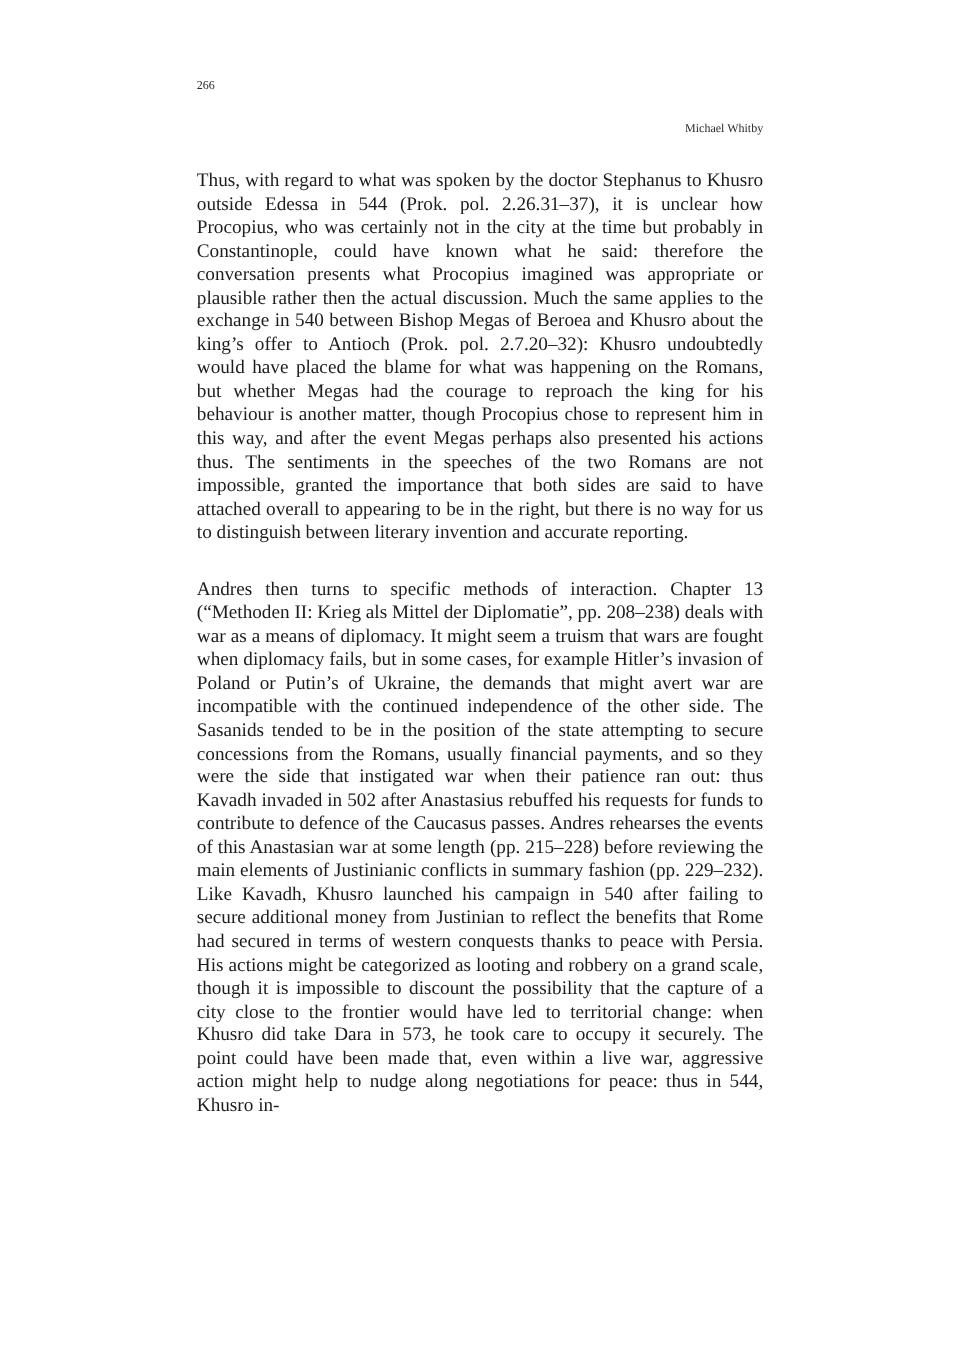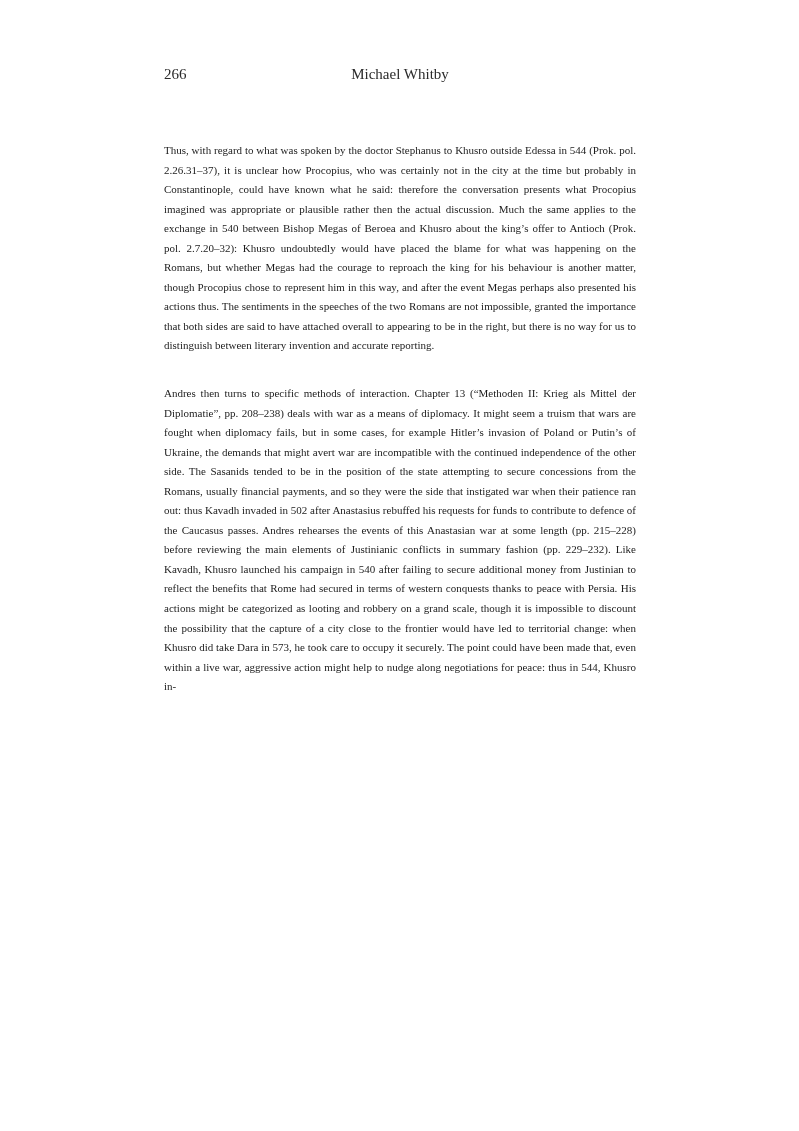--- a/index.html
+++ b/index.html
@@ -15,38 +15,39 @@
     font-family: "Liberation Serif", "DejaVu Serif", serif;
     color: #1c1c1c;
     overflow: hidden;
   }
   .page-header {
     position: absolute;
     top: 66px;
     left: 164px;
     width: 472px;
     height: 20px;
-    font-size: 15px;
+    font-size: 10px;
     color: #2a2a2a;
   }
   .page-number {
     position: absolute;
     left: 0;
     top: 0;
   }
   .running-header {
     display: block;
-    text-align: center;
+    text-align: right;
+    margin-top: 36px;
   }
   .text-block {
     position: absolute;
     top: 141px;
     left: 164px;
     width: 472px;
-    font-size: 11px;
+    font-size: 16px;
     line-height: 19.55px;
     text-align: justify;
     text-justify: inter-word;
   }
   .text-block p {
     margin: 0 0 6px 0;
     padding: 0;
   }
   .text-block p:last-child {
     margin-bottom: 0;

